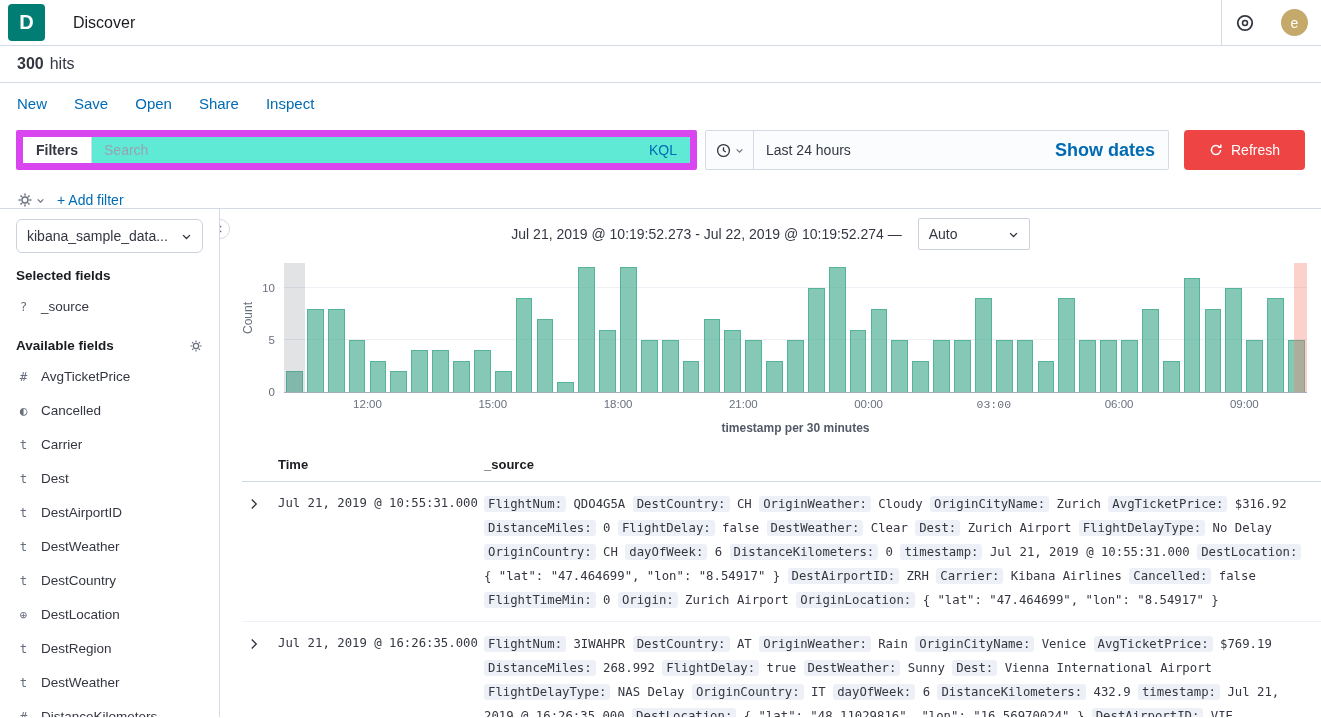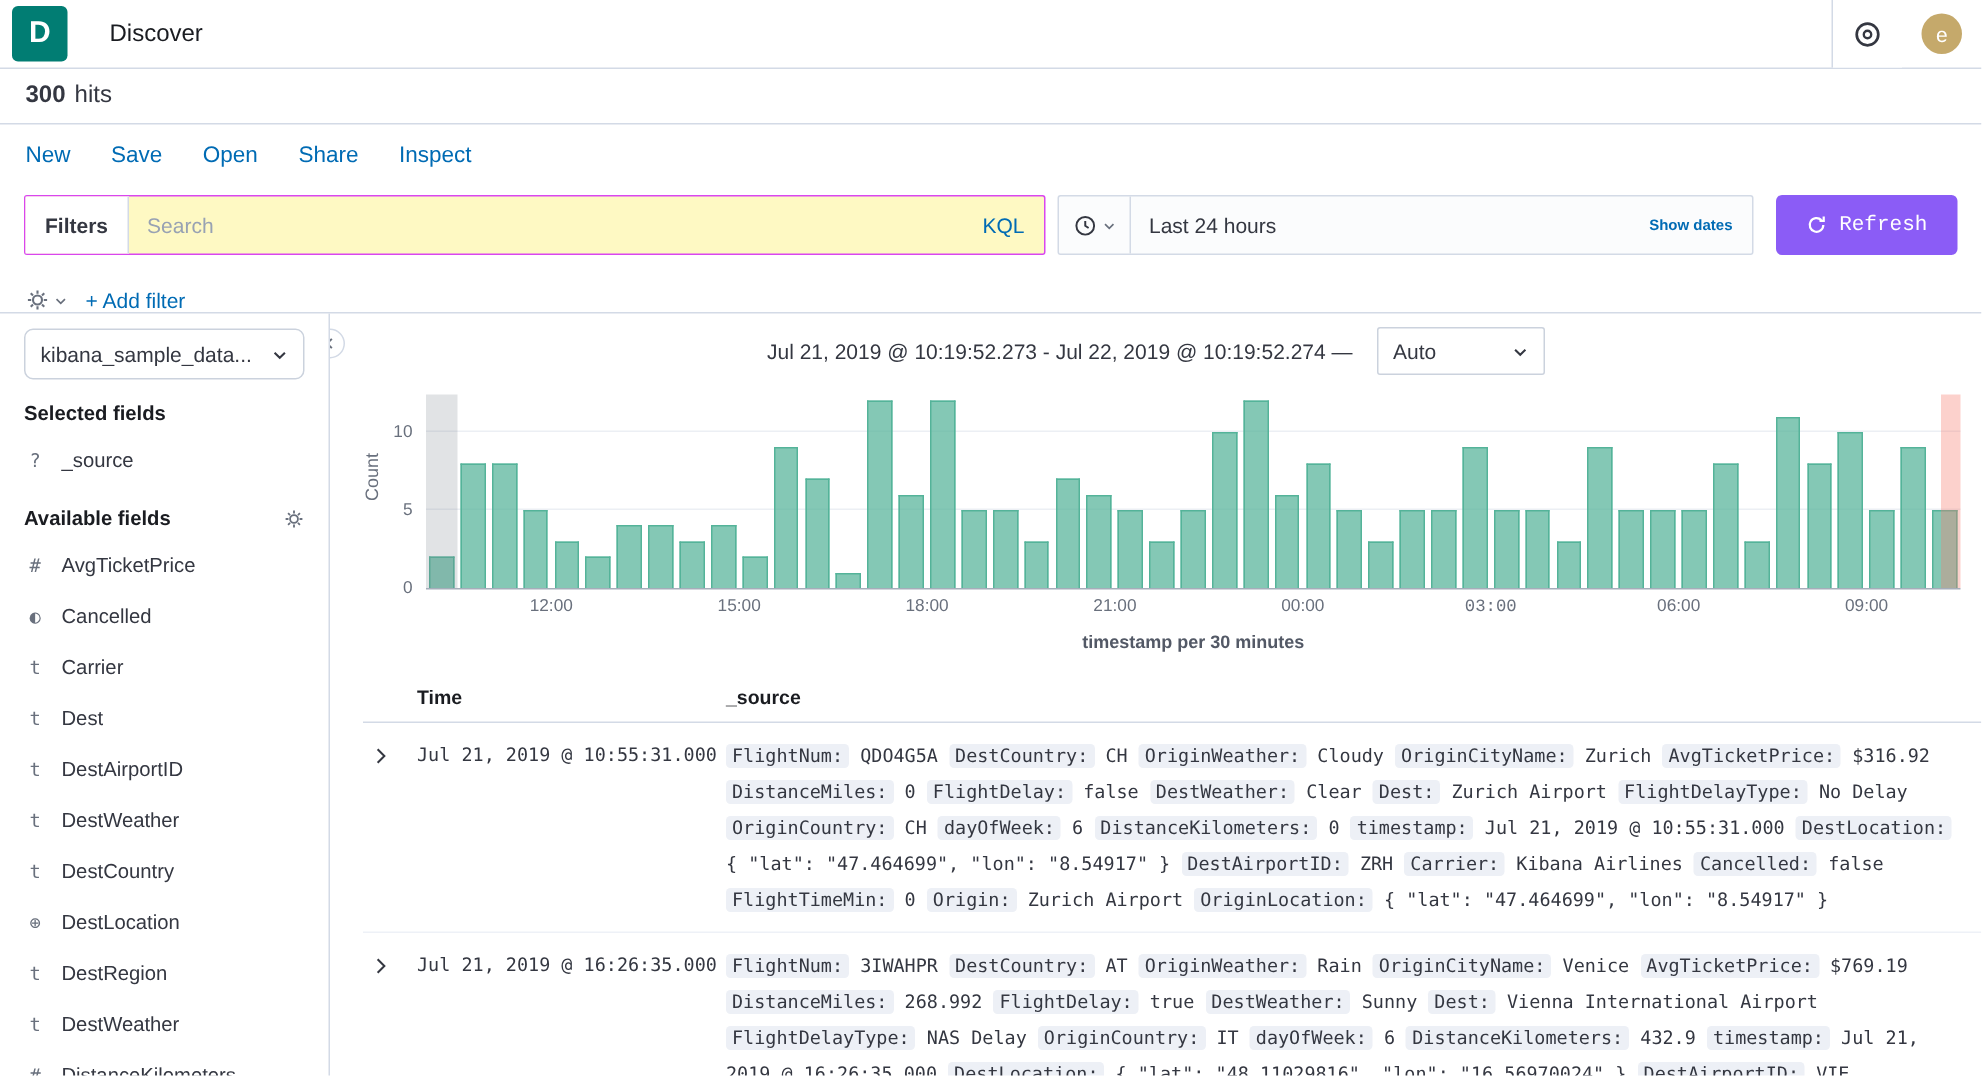--- a/index.html
+++ b/index.html
@@ -27,34 +27,34 @@
   
   .hits-bar { height: 37px; border-bottom: 1px solid #D3DAE6; display: flex; align-items: center; padding-left: 17px; font-size: 16px; }
   .hits-count { font-weight: 700; margin-right: 6px; }
 
   
   .nav-row { height: 41px; display: flex; align-items: center; padding-left: 17px; gap: 27px; }
   .nav-link { color: #006BB4; font-size: 15px; font-weight: 500; cursor: pointer; text-decoration: none; }
 
   
   .query-row { display: flex; align-items: center; padding: 6px 16px; gap: 8px; height: 52px; }
-  .search-group { flex: 1; display: flex; align-items: center; height: 40px; border: 1px solid #d946ef; border-radius: 2px; background: #fef9c3; }
+  .search-group { flex: 1; display: flex; align-items: center; height: 40px; border: 7px solid #d946ef; border-radius: 2px; background: #5eead4; }
   .filters-btn { padding: 0 13px; font-weight: 700; font-size: 14px; color: #343741; border-right: 1px solid #D3DAE6;
                  height: 100%; display: flex; align-items: center; cursor: pointer; background: #fff; border-top:none; border-bottom:none; border-left:none; font-family: inherit; }
   .search-input { flex: 1; border: none; outline: none; height: 100%; padding: 0 12px; font-size: 14px;
                   font-family: inherit; color: #343741; background: transparent; }
   .search-input::placeholder { color: #98A2B3; }
   .kql-btn { color: #006BB4; padding: 0 13px; font-size: 14px; cursor: pointer; }
   .time-group { width: 464px; height: 40px; border: 1px solid #D3DAE6; border-radius: 2px; background: #FBFCFD; display: flex; align-items: center; flex: none; }
   .clock-seg { width: 48px; height: 100%; border-right: 1px solid #D3DAE6; display: flex; align-items: center; justify-content: center; gap: 4px; cursor: pointer; }
   .time-text { padding-left: 12px; font-size: 14px; color: #343741; }
-  .show-dates { margin-left: auto; padding-right: 13px; color: #006BB4; font-weight: 600; font-size: 10px; cursor: pointer; }
-  .refresh-btn { width: 121px; height: 40px; margin-left: 7px; background: #8b5cf6; border: none; border-radius: 4px;
+  .show-dates { margin-left: auto; padding-right: 13px; color: #006BB4; font-weight: 600; font-size: 18px; cursor: pointer; }
+  .refresh-btn { width: 121px; height: 40px; margin-left: 7px; background: #ef4444; border: none; border-radius: 4px;
                  color: #fff; font-size: 14px; font-weight: 500; display: flex; align-items: center; justify-content: center;
-                 gap: 8px; cursor: pointer; font-family: Liberation Mono, monospace; flex: none; }
+                 gap: 8px; cursor: pointer; font-family: Liberation Sans, sans-serif; flex: none; }
 
   
   .filter-row { height: 33px; display: flex; align-items: flex-end; padding-left: 17px; gap: 12px; border-bottom: 1px solid #D3DAE6; }
   .gear-btn { display: flex; align-items: center; gap: 3px; cursor: pointer; background: none; border: none; }
   .add-filter { color: #006BB4; font-size: 14px; cursor: pointer; }
 
   
   .content { display: flex; height: 508px; position: relative; }
   .sidebar { width: 220px; border-right: 1px solid #D3DAE6; padding: 10px 16px 0 16px; overflow: hidden; flex: none; }
   .index-select { display: flex; align-items: center; justify-content: space-between; border: 1px solid #CBD2DD; border-radius: 6px;

